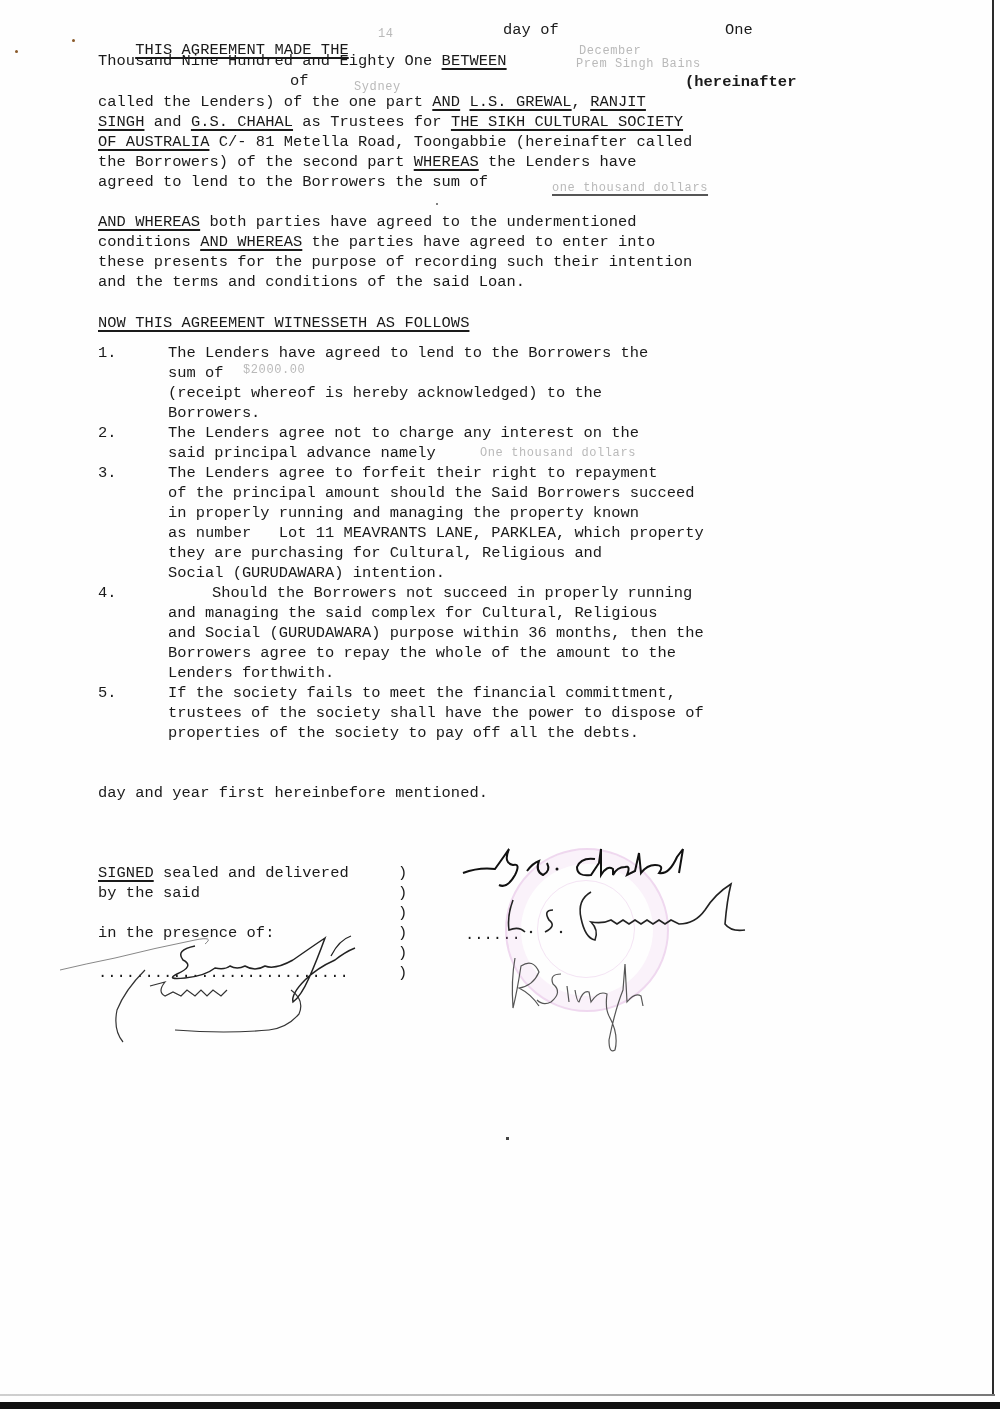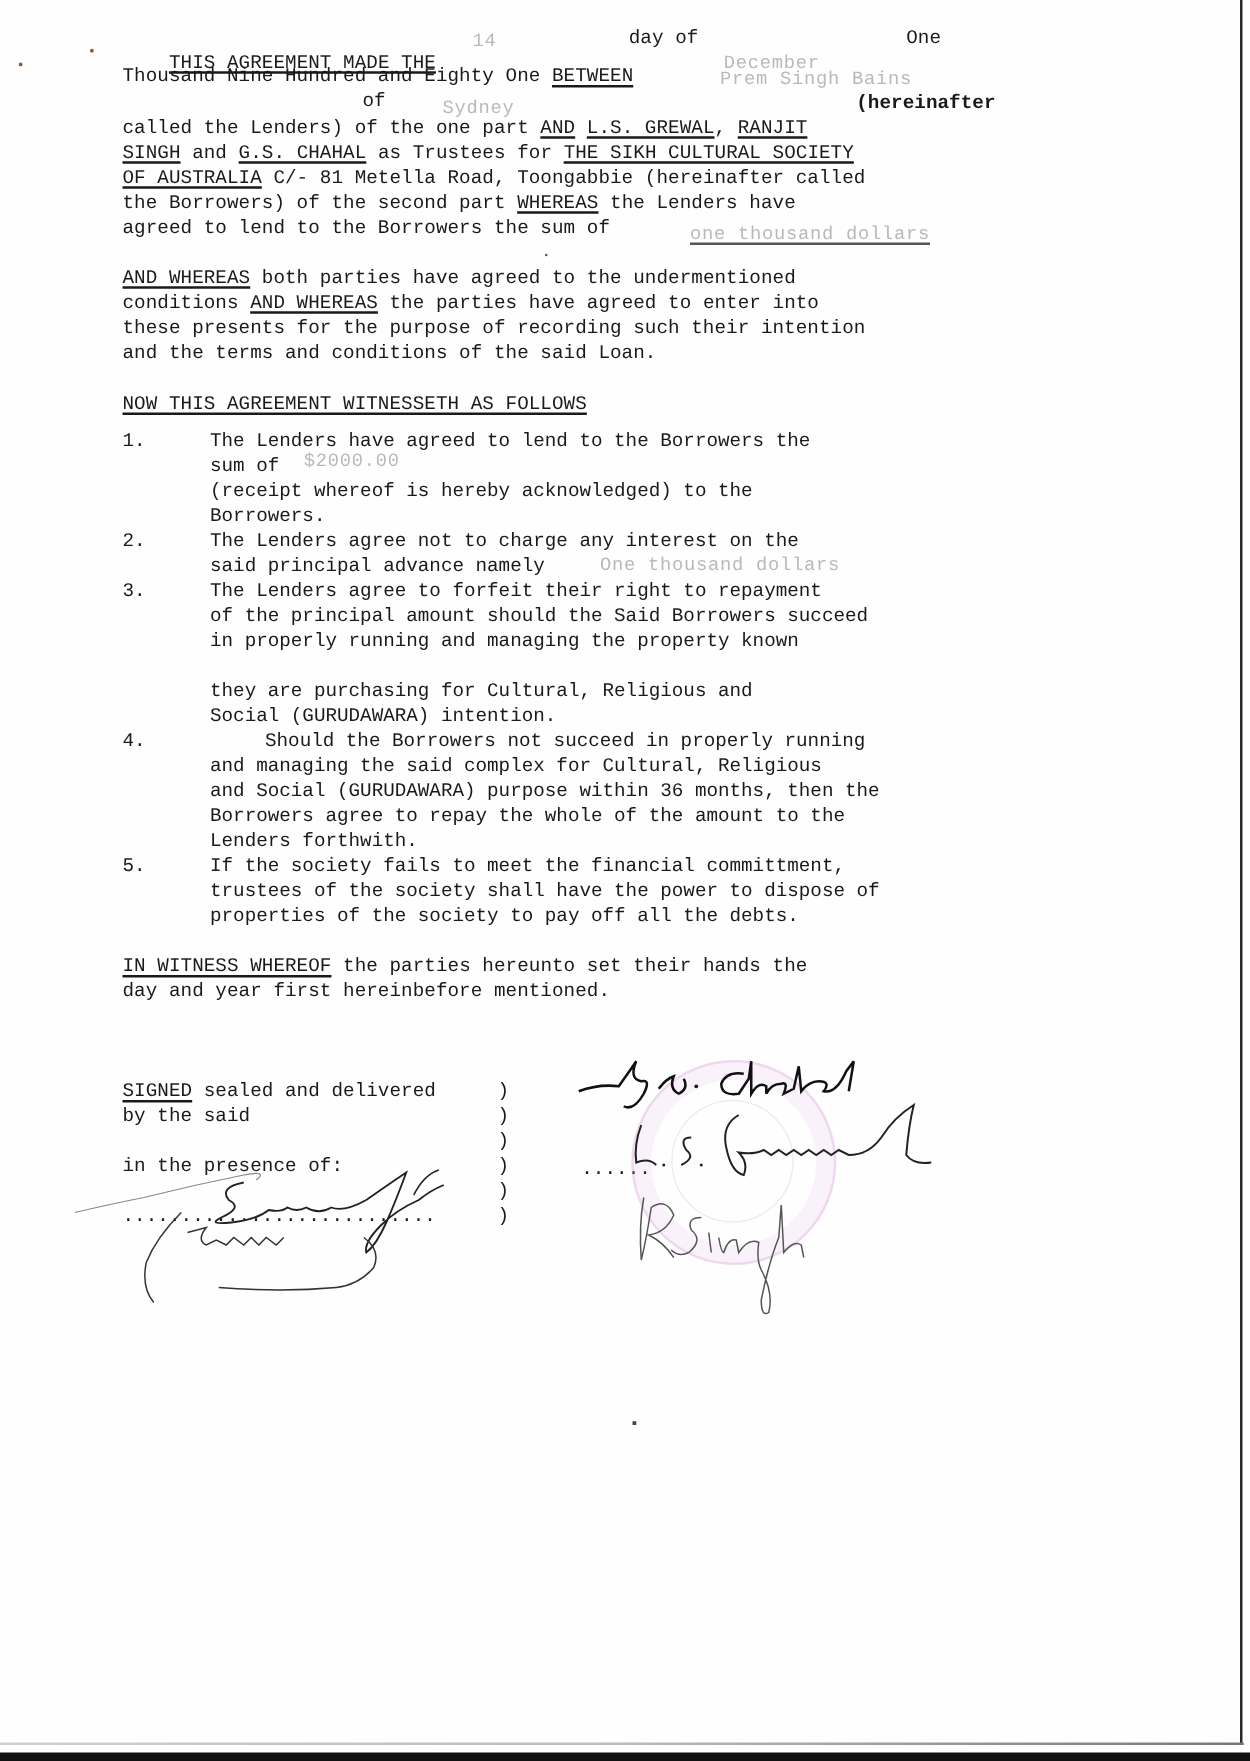--- a/index.html
+++ b/index.html
@@ -55,21 +55,21 @@
     }
     .u {
       text-decoration: underline;
       text-underline-offset: 3px;
       text-decoration-thickness: 1.5px;
     }
     .fill {
       position: absolute;
       font-family: "Liberation Mono", "DejaVu Sans Mono", monospace;
       color: #b9b9b9;
-      font-size: 15px;
+      font-size: 12px;
       line-height: 20px;
       white-space: pre;
       letter-spacing: 0.6px;
     }
     .fill.u { text-decoration-color: #555; }
     .num {
       position: absolute;
       left: 98px;
       font-size: 15.4px;
       line-height: 20px;
@@ -162,36 +162,36 @@
 
   <div class="num" style="top:423px;">2.</div>
   <div class="clause" style="top:423px;">The Lenders agree not to charge any interest on the</div>
   <div class="clause" style="top:443px;">said principal advance namely</div>
   <div class="fill" style="left:480px;top:443px;">One thousand dollars</div>
 
   <div class="num" style="top:463px;">3.</div>
   <div class="clause" style="top:463px;">The Lenders agree to forfeit their right to repayment</div>
   <div class="clause" style="top:483px;">of the principal amount should the Said Borrowers succeed</div>
   <div class="clause" style="top:503px;">in properly running and managing the property known</div>
+  <div class="clause" style="top:523px;">as number   Lot 11 MEAVRANTS LANE, PARKLEA, which property</div>
   <div class="clause" style="top:543px;">they are purchasing for Cultural, Religious and</div>
   <div class="clause" style="top:563px;">Social (GURUDAWARA) intention.</div>
 
   <div class="num" style="top:583px;">4.</div>
   <div class="clause" style="top:583px;margin-left:44px;">Should the Borrowers not succeed in properly running</div>
   <div class="clause" style="top:603px;">and managing the said complex for Cultural, Religious</div>
   <div class="clause" style="top:623px;">and Social (GURUDAWARA) purpose within 36 months, then the</div>
   <div class="clause" style="top:643px;">Borrowers agree to repay the whole of the amount to the</div>
   <div class="clause" style="top:663px;text-align:right;">Lenders forthwith.</div>
 
   <div class="num" style="top:683px;">5.</div>
   <div class="clause" style="top:683px;">If the society fails to meet the financial committment,</div>
   <div class="clause" style="top:703px;">trustees of the society shall have the power to dispose of</div>
   <div class="clause" style="top:723px;">properties of the society to pay off all the debts.</div>
 
-  <div class="line" style="left:98px;top:763px;"><span class="u">IN WITNESS WHEREOF</span><span> the parties hereunto set their hands the</span></div>
   <div class="line" style="left:98px;top:783px;">day and year first hereinbefore mentioned.</div>
 
   <div class="line" style="left:98px;top:863px;"><span class="u">SIGNED</span><span> sealed and delivered</span></div>
   <div class="line" style="left:98px;top:883px;">by the said</div>
   <div class="line" style="left:98px;top:923px;">in the presence of:</div>
   <div class="line" style="left:98px;top:963px;">...........................</div>
 
   <div class="paren-col" style="top:863px;">)</div>
   <div class="paren-col" style="top:883px;">)</div>
   <div class="paren-col" style="top:903px;">)</div>

